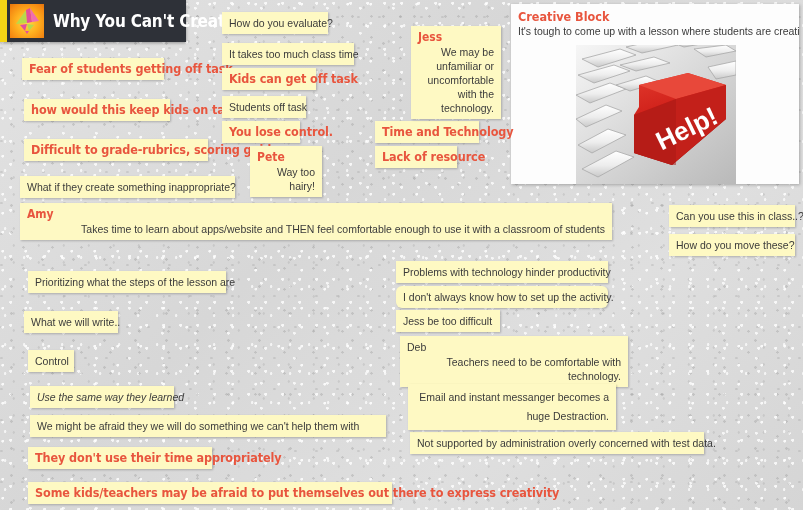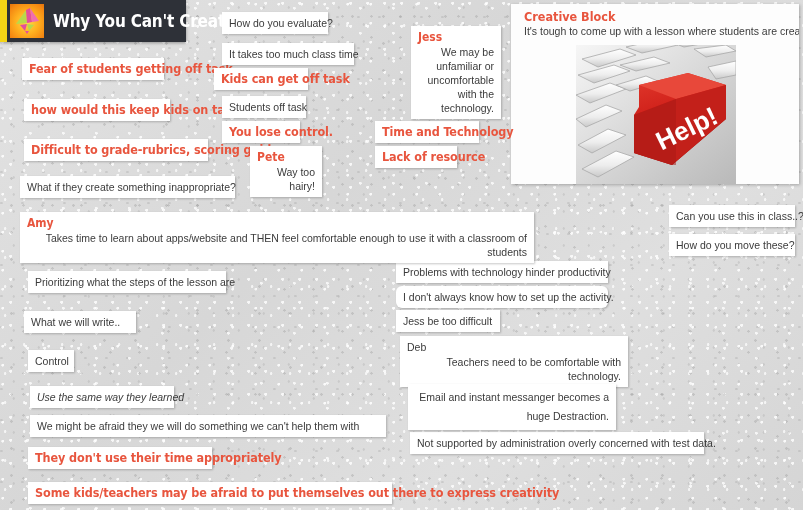--- a/index.html
+++ b/index.html
@@ -64,21 +64,21 @@
     font-weight: bold;
     font-size: 17px;
     letter-spacing: -0.2px;
     margin-left: 9px;
     white-space: nowrap;
   }
 
   
   .note {
     position: absolute;
-    background: #ffffff;
+    background: #fef9c3;
     box-shadow: 1px 1px 2px rgba(0,0,0,0.22);
     box-sizing: border-box;
     padding: 4px 7px 4px 7px;
     color: #3b3b3b;
     font-size: 10.5px;
     line-height: 14px;
     white-space: nowrap;
   }
   .note.red {
     color: #e8553e;
@@ -107,21 +107,21 @@
   .note .body.loose { line-height: 19px; }
 
   
   #image-card {
     position: absolute;
     left: 511px; top: 4px;
     width: 288px; height: 180px;
     background: #fdfdfd;
     box-shadow: 1px 1px 3px rgba(0,0,0,0.25);
     box-sizing: border-box;
-    padding: 5px 13px;
+    padding: 5px 7px;
     overflow: hidden;
   }
   #image-card .card-title {
     color: #e8553e;
     font-family: "DejaVu Sans Condensed", "Liberation Sans Narrow", "Liberation Sans", sans-serif;
     font-weight: bold;
     font-size: 12.5px;
     line-height: 15px;
   }
   #image-card .card-desc {
@@ -202,50 +202,50 @@
       <g transform="rotate(-26 112 86)">
         <text x="112" y="92" text-anchor="middle" fill="#ffffff" font-family="Liberation Sans, sans-serif" font-weight="bold" font-size="26">Help!</text>
       </g>
     </svg>
   </div>
 </div>
 
 <div class="note red" style="left: 22px; top: 58px; width: 142px;">Fear of students getting off task</div>
 <div class="note" style="left: 222px; top: 12px; width: 106px;">How do you evaluate?</div>
 <div class="note" style="left: 222px; top: 43px; width: 132px;">It takes too much class time</div>
-<div class="note red" style="left: 214px; top: 68px; width: 94px;">Kids can get off task</div>
+<div class="note red" style="left: 222px; top: 68px; width: 94px;">Kids can get off task</div>
 <div class="note red" style="left: 24px; top: 99px; width: 146px;">how would this keep kids on task</div>
 <div class="note" style="left: 222px; top: 96px; width: 84px;">Students off task</div>
 <div class="note red" style="left: 222px; top: 121px; width: 78px;">You lose control.</div>
 <div class="note red" style="left: 24px; top: 139px; width: 184px;">Difficult to grade-rubrics, scoring guides</div>
 <div class="note red" style="left: 375px; top: 121px; width: 104px;">Time and Technology</div>
 <div class="note red" style="left: 375px; top: 146px; width: 82px;">Lack of resource</div>
 <div class="note" style="left: 20px; top: 176px; width: 215px;">What if they create something inappropriate?</div>
 <div class="note" style="left: 669px; top: 205px; width: 126px;">Can you use this in class..?</div>
 <div class="note" style="left: 669px; top: 234px; width: 126px;">How do you move these?</div>
 <div class="note" style="left: 28px; top: 271px; width: 198px;">Prioritizing what the steps of the lesson are</div>
 <div class="note" style="left: 396px; top: 261px; width: 212px;">Problems with technology hinder productivity</div>
 <div class="note" style="left: 396px; top: 286px; width: 212px; border-radius: 6px;">I don't always know how to set up the activity.</div>
 <div class="note" style="left: 396px; top: 310px; width: 104px;">Jess be too difficult</div>
-<div class="note" style="left: 24px; top: 311px; width: 112px;">What we will write..</div>
+<div class="note" style="left: 24px; top: 311px; width: 94px;">What we will write..</div>
 <div class="note" style="left: 28px; top: 350px; width: 46px;">Control</div>
 <div class="note" style="left: 30px; top: 386px; width: 144px; font-style: italic;">Use the same way they learned</div>
 <div class="note" style="left: 30px; top: 415px; width: 356px;">We might be afraid they we will do something we can't help them with</div>
 <div class="note red" style="left: 28px; top: 447px; width: 184px;">They don't use their time appropriately</div>
 <div class="note red" style="left: 28px; top: 482px; width: 364px;">Some kids/teachers may be afraid to put themselves out there to express creativity</div>
 <div class="note" style="left: 410px; top: 432px; width: 294px;">Not supported by administration overly concerned with test data.</div>
 <div class="note wrap" style="left: 378px; top: 26px; width: 90px; min-height: 88px; margin-left: 33px;">
     <span class="author">Jess</span>
     <span class="body">We may be unfamiliar or uncomfortable with the technology.</span>
   </div>
 <div class="note wrap" style="left: 250px; top: 146px; width: 72px; min-height: 36px;">
     <span class="author">Pete</span>
     <span class="body">Way too hairy!</span>
   </div>
-<div class="note wrap" style="left: 20px; top: 212px; width: 514px; min-height: 35px;">
+<div class="note wrap" style="left: 20px; top: 203px; width: 592px; min-height: 35px;">
     <span class="author">Amy</span>
     <span class="body">Takes time to learn about apps/website and THEN feel comfortable enough to use it with a classroom of students</span>
   </div>
 <div class="note wrap" style="left: 400px; top: 336px; width: 228px; min-height: 40px;">
     <span class="author plain">Deb</span>
     <span class="body">Teachers need to be comfortable with technology.</span>
   </div>
 <div class="note wrap" style="left: 408px; top: 384px; width: 208px; min-height: 42px;">
     <span class="body loose">Email and instant messanger becomes a huge Destraction.</span>
   </div>

